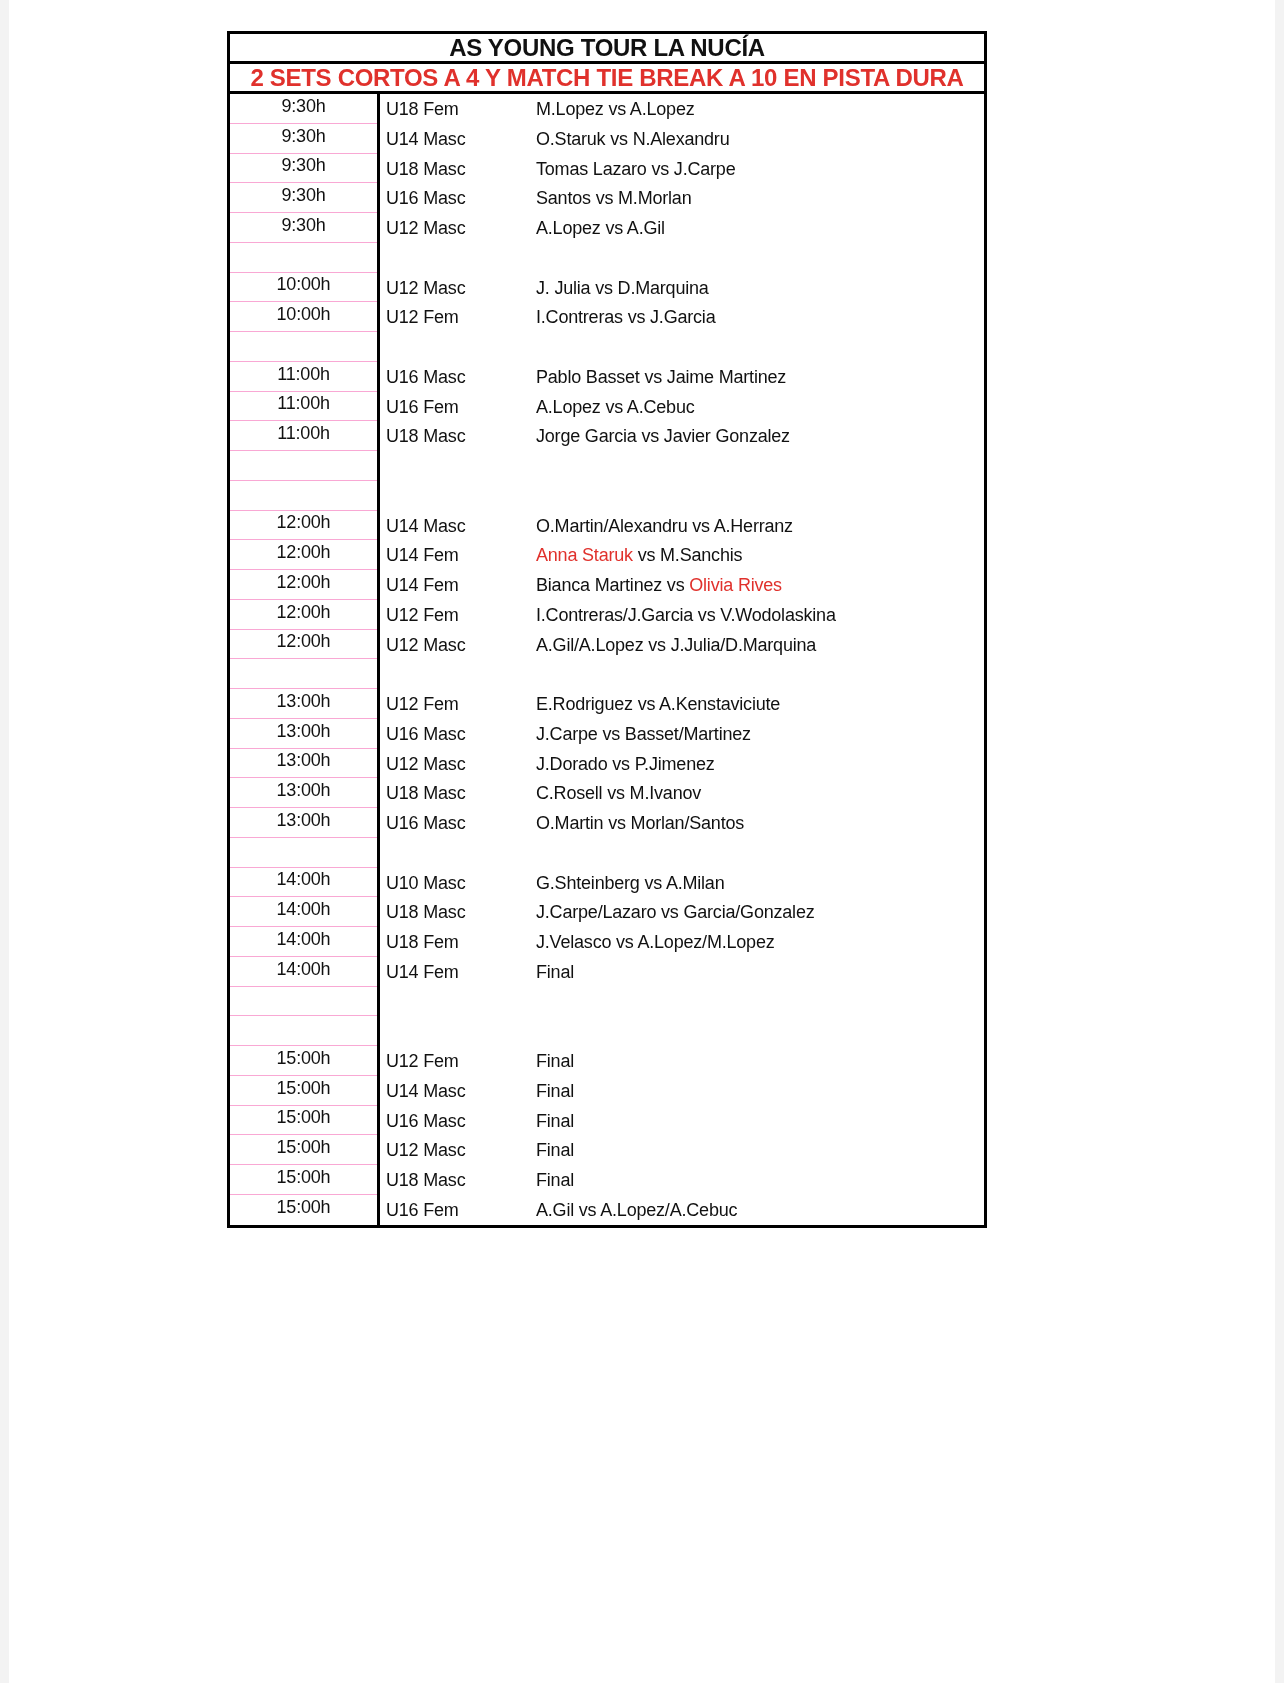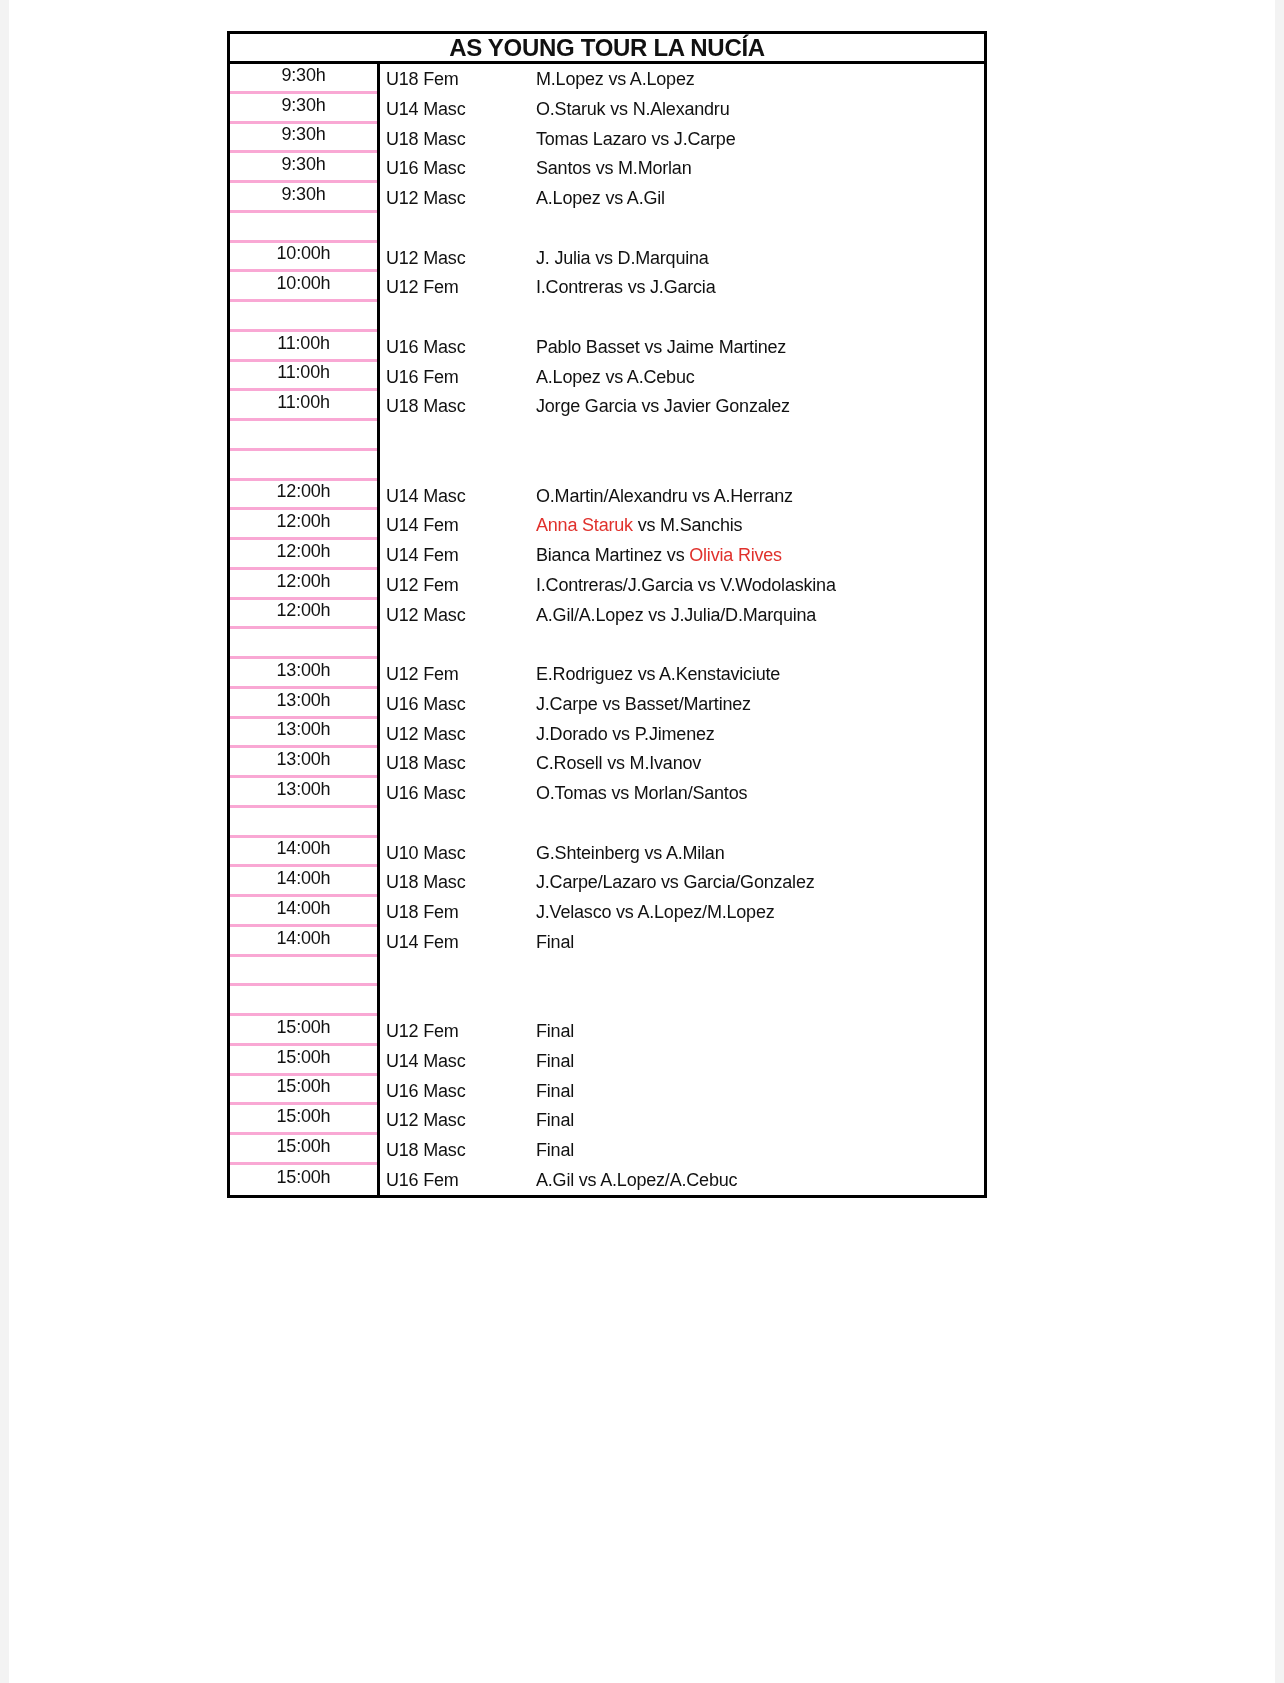--- a/index.html
+++ b/index.html
@@ -32,35 +32,36 @@
   .body::before {
     content: ""; position: absolute; left: 147px; top: 0; bottom: 0;
     width: 3px; background: #000;
   }
   .row {
     height: 29.75px; display: flex; align-items: center; position: relative;
     font-size: 18px; letter-spacing: -0.2px;
   }
   .time {
     width: 147px; height: 100%; box-sizing: border-box;
-    border-bottom: 3px solid #f9a8d4;
+    border-bottom: 1px solid #f9a8d4;
     display: flex; align-items: center; justify-content: center;
     padding-bottom: 4px;
   }
   .row:last-child .time { border-bottom: none; }
   .cat { position: absolute; left: 156px; top: 5px; }
   .match { position: absolute; left: 306px; top: 5px; white-space: nowrap; }
   .hl { color: #e0312c; }
 </style>
 </head>
 <body>
 
 <div class="page">
   <div class="sheet">
     <div class="hdr title">AS YOUNG TOUR LA NUCÍA</div>
+    <div class="hdr red">2 SETS CORTOS A 4 Y MATCH TIE BREAK A 10 EN PISTA DURA</div>
     <div class="body" id="schedule-body">
         <div class="row">
           <div class="time">9:30h</div>
           <div class="cat">U18 Fem</div>
           <div class="match"><span>M.Lopez vs A.Lopez</span></div>
         </div>
         <div class="row">
           <div class="time">9:30h</div>
           <div class="cat">U14 Masc</div>
           <div class="match"><span>O.Staruk vs N.Alexandru</span></div>
@@ -171,21 +172,21 @@
           <div class="match"><span>J.Dorado vs P.Jimenez</span></div>
         </div>
         <div class="row">
           <div class="time">13:00h</div>
           <div class="cat">U18 Masc</div>
           <div class="match"><span>C.Rosell vs M.Ivanov</span></div>
         </div>
         <div class="row">
           <div class="time">13:00h</div>
           <div class="cat">U16 Masc</div>
-          <div class="match"><span>O.Tomas vs Morlan/Santos</span></div>
+          <div class="match"><span>O.Martin vs Morlan/Santos</span></div>
         </div>
         <div class="row">
           <div class="time"></div>
           <div class="cat"></div>
           <div class="match"></div>
         </div>
         <div class="row">
           <div class="time">14:00h</div>
           <div class="cat">U10 Masc</div>
           <div class="match"><span>G.Shteinberg vs A.Milan</span></div>

